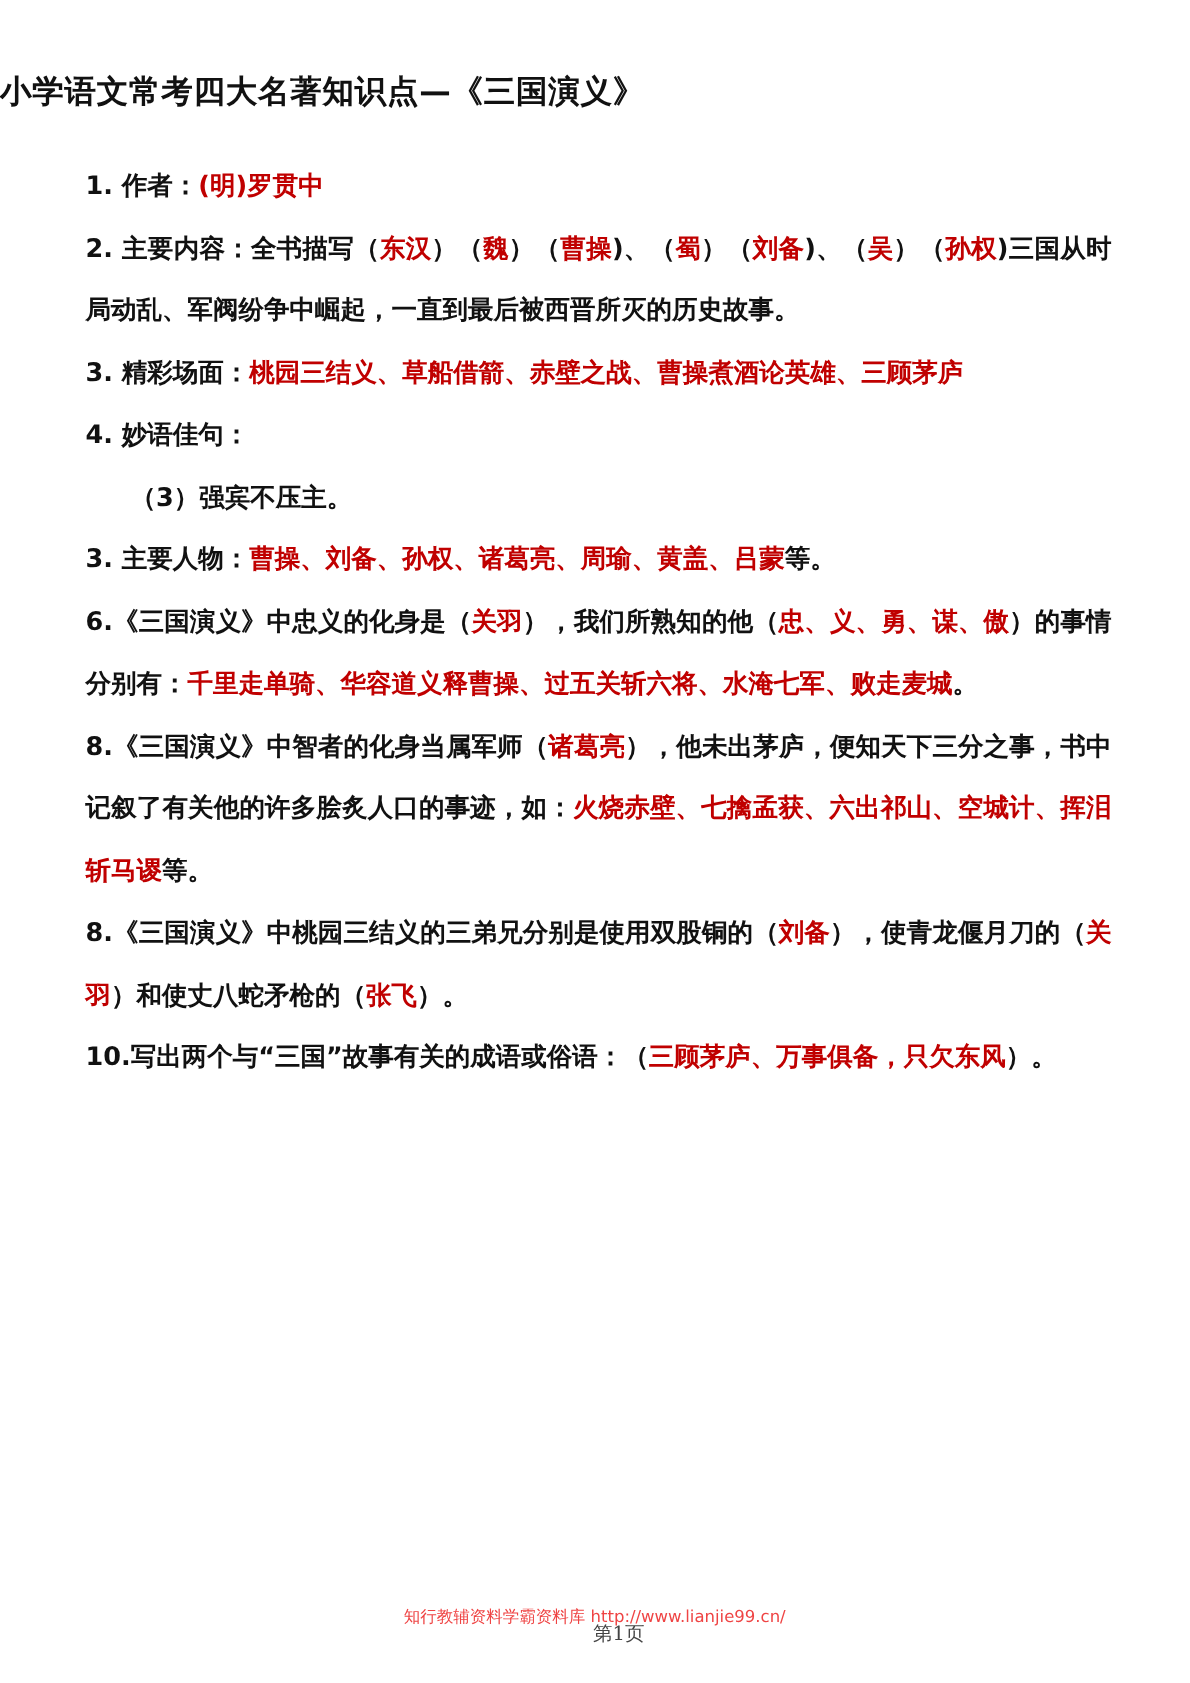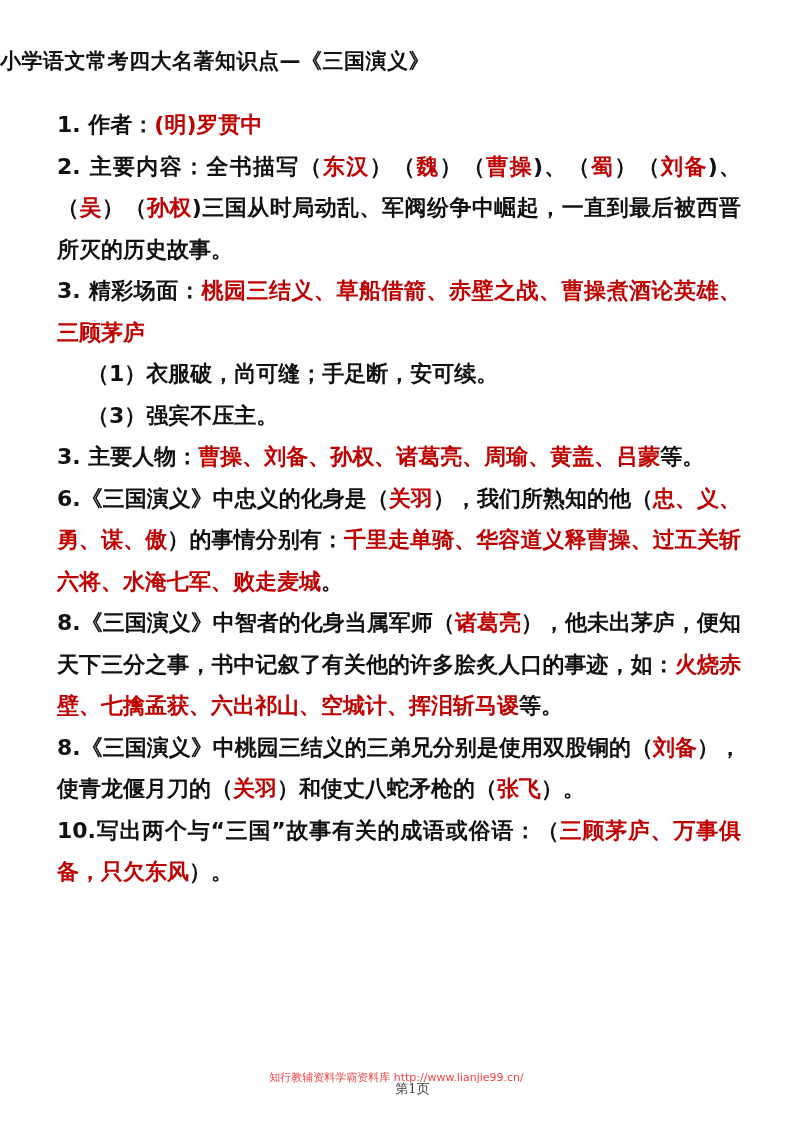--- a/index.html
+++ b/index.html
@@ -7,21 +7,21 @@
     width: 793px; height: 1122px; position: relative; overflow: hidden;
     font-family: "DejaVu Sans", "Liberation Sans", sans-serif;
     color: #111111;
   }
   .title {
     position: absolute; left: 0; top: 47px; width: 793px; text-align: left;
     font-size: 21px; font-weight: bold; letter-spacing: 0.5px;
   }
   .content {
     position: absolute; left: 57px; top: 104px; width: 684px;
-    font-size: 22px; font-weight: bold; line-height: 41.5px;
+    font-size: 17px; font-weight: bold; line-height: 41.5px;
   }
   .para { margin: 0; text-align: justify; }
   .sub { padding-left: 30px; }
   .red { color: #c00000; }
   .footer {
     position: absolute; left: 0; top: 1070px; width: 793px; text-align: center;
     font-family: "DejaVu Sans", sans-serif; font-size: 11px; color: #ef4444;
   }
   .pageno {
     position: absolute; left: 0; top: 1080px; width: 793px; text-align: center;
@@ -34,21 +34,21 @@
 <div class="title">小学语文常考四大名著知识点—《三国演义》</div>
 
 <div class="content">
 
   <p class="para"><span>1.  作者：</span><span class="red">(明)罗贯中</span></p>
 
   <p class="para"><span>2.  主要内容：全书描写（</span><span class="red">东汉</span><span>）（</span><span class="red">魏</span><span>）（</span><span class="red">曹操</span><span>)、（</span><span class="red">蜀</span><span>）（</span><span class="red">刘备</span><span>)、（</span><span class="red">吴</span><span>）（</span><span class="red">孙权</span><span>)三国从时局动乱、军阀纷争中崛起，一直到最后被西晋所灭的历史故事。</span></p>
 
   <p class="para"><span>3.  精彩场面：</span><span class="red">桃园三结义、草船借箭、赤壁之战、曹操煮酒论英雄、三顾茅庐</span></p>
 
-  <p class="para sub"><span>（1）衣服破，尚可缝；手足断，安可续。</span></p>
+  <p class="para"><span>4.  妙语佳句：</span></p>
   <p class="para sub"><span>（3）强宾不压主。</span></p>
 
   <p class="para"><span>3.  主要人物：</span><span class="red">曹操、刘备、孙权、诸葛亮、周瑜、黄盖、吕蒙</span><span>等。</span></p>
 
   <p class="para"><span>6.《三国演义》中忠义的化身是（</span><span class="red">关羽</span><span>），我们所熟知的他（</span><span class="red">忠、义、勇、谋、傲</span><span>）的事情分别有：</span><span class="red">千里走单骑、华容道义释曹操、过五关斩六将、水淹七军、败走麦城</span><span>。</span></p>
 
   <p class="para"><span>8.《三国演义》中智者的化身当属军师（</span><span class="red">诸葛亮</span><span>），他未出茅庐，便知天下三分之事，书中记叙了有关他的许多脍炙人口的事迹，如：</span><span class="red">火烧赤壁、七擒孟获、六出祁山、空城计、挥泪斩马谡</span><span>等。</span></p>
 
   <p class="para"><span>8.《三国演义》中桃园三结义的三弟兄分别是使用双股铜的（</span><span class="red">刘备</span><span>），使青龙偃月刀的（</span><span class="red">关羽</span><span>）和使丈八蛇矛枪的（</span><span class="red">张飞</span><span>）。</span></p>
 

